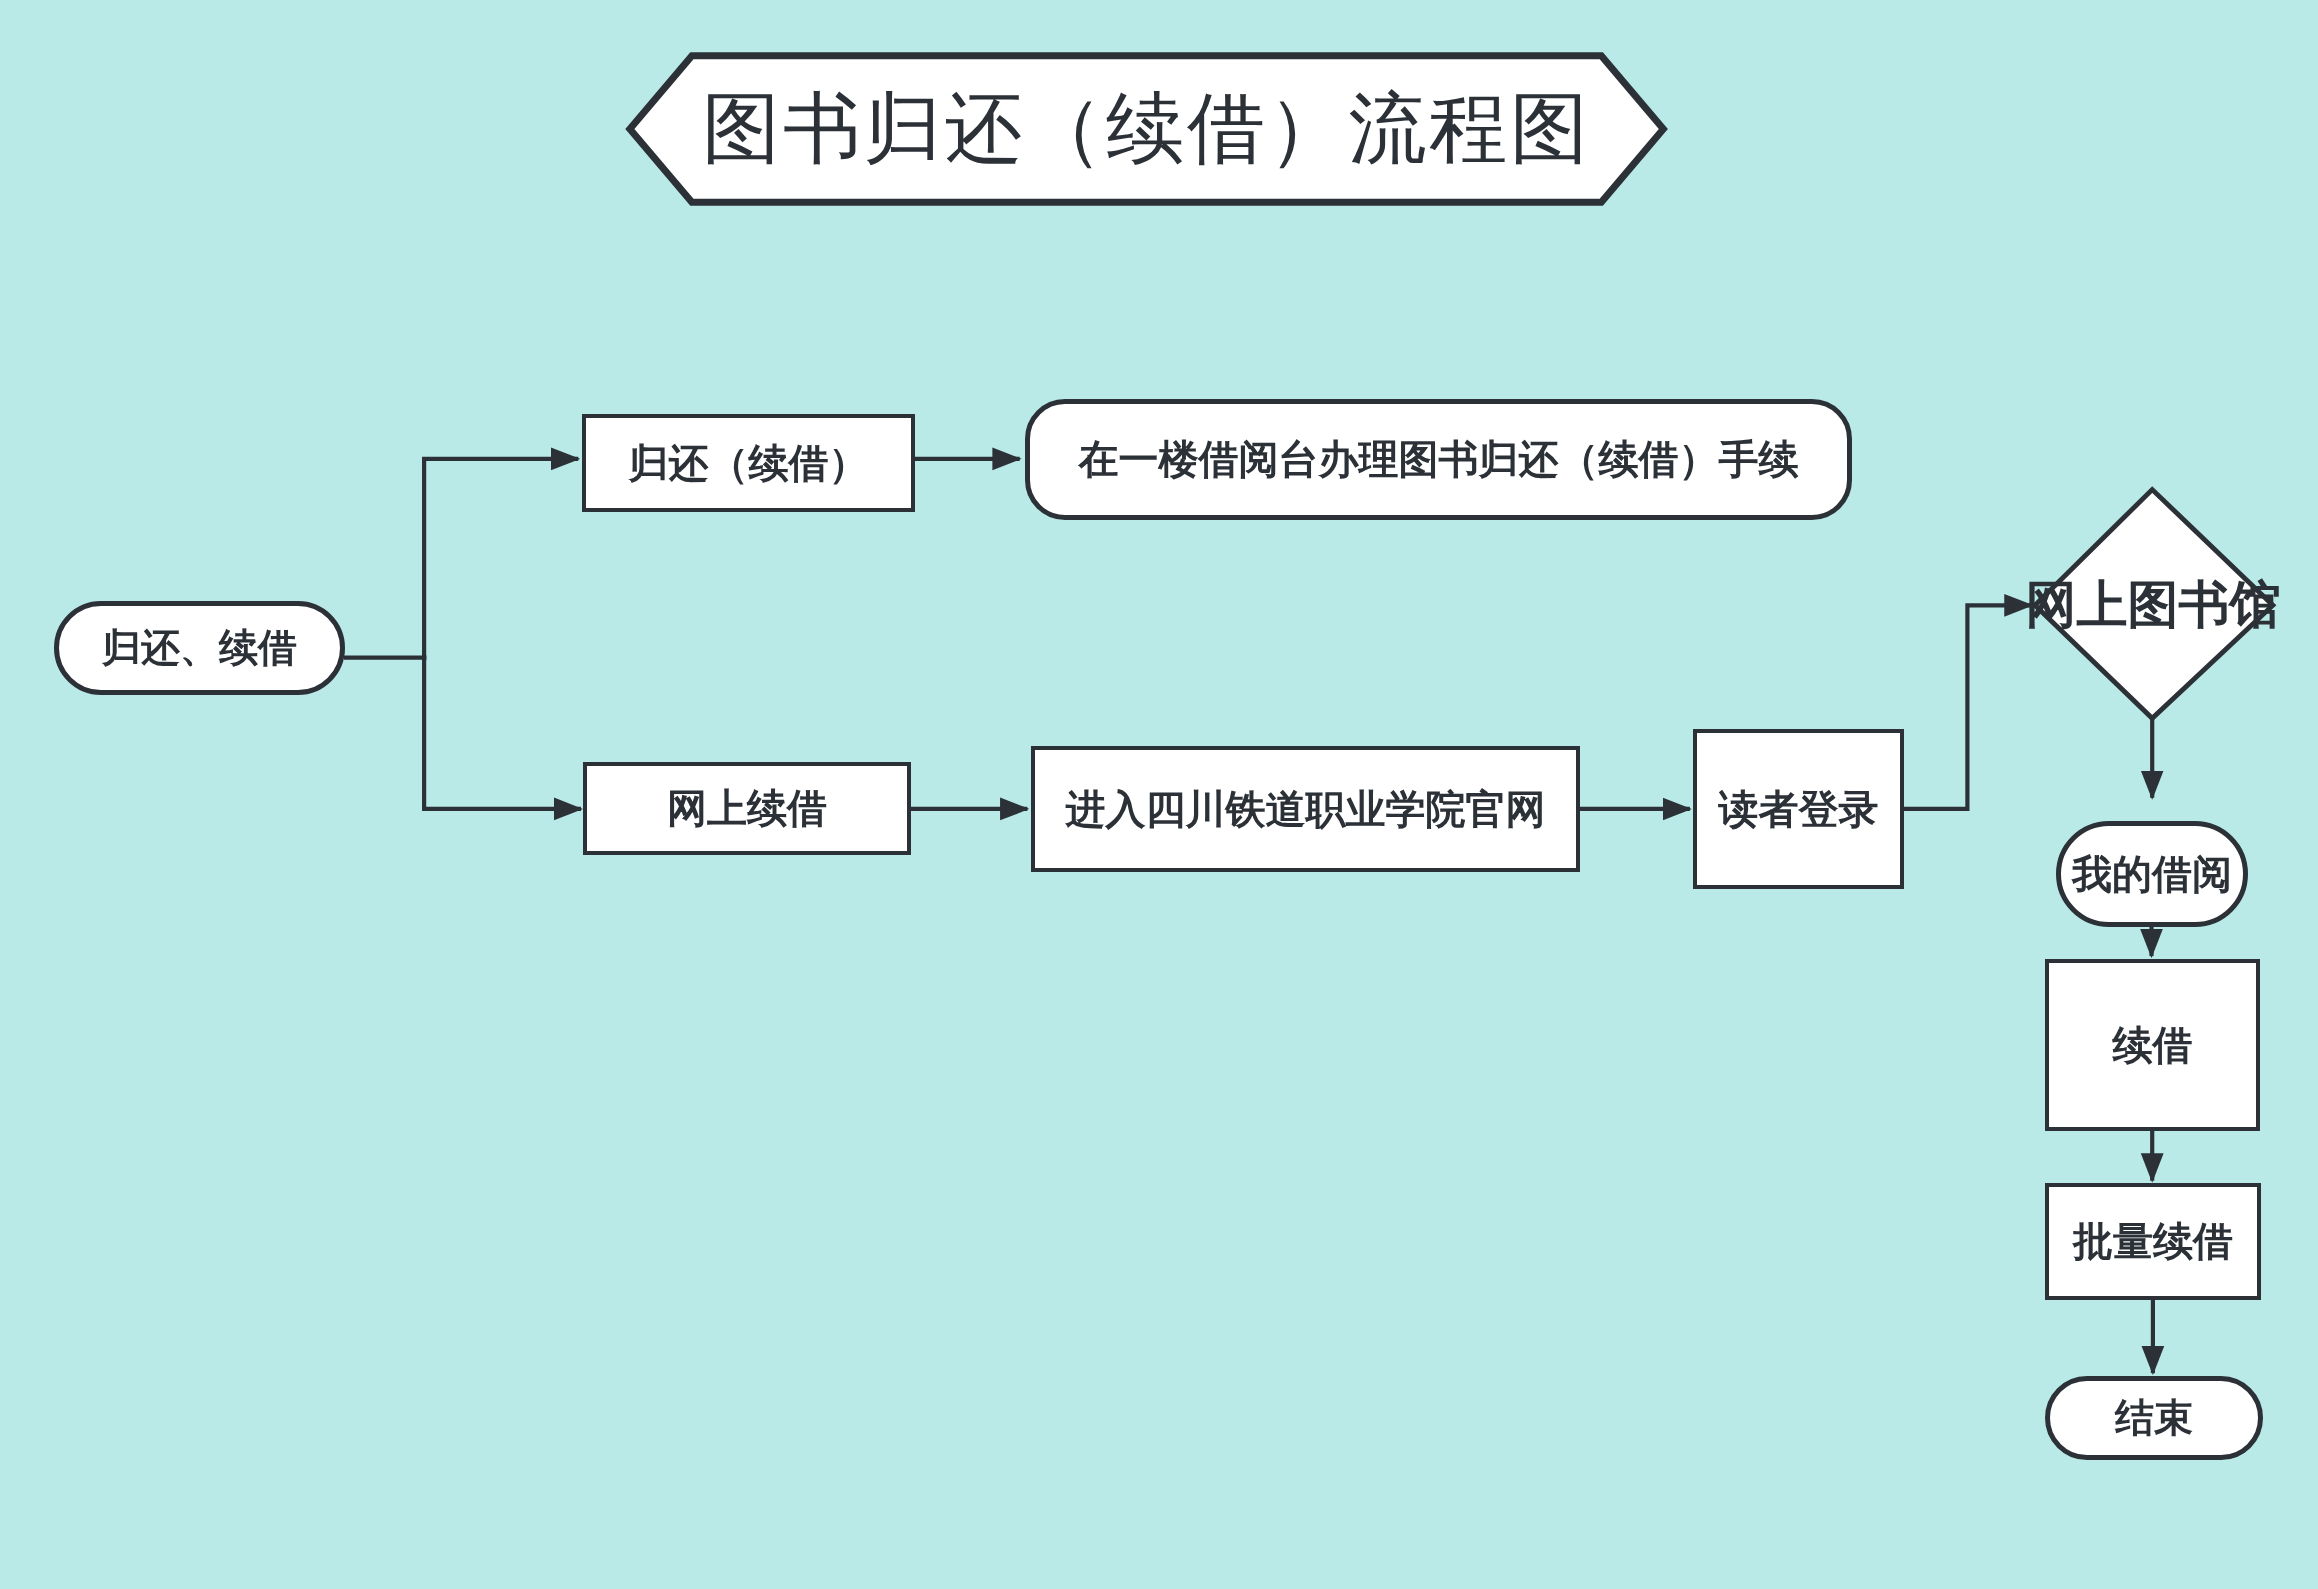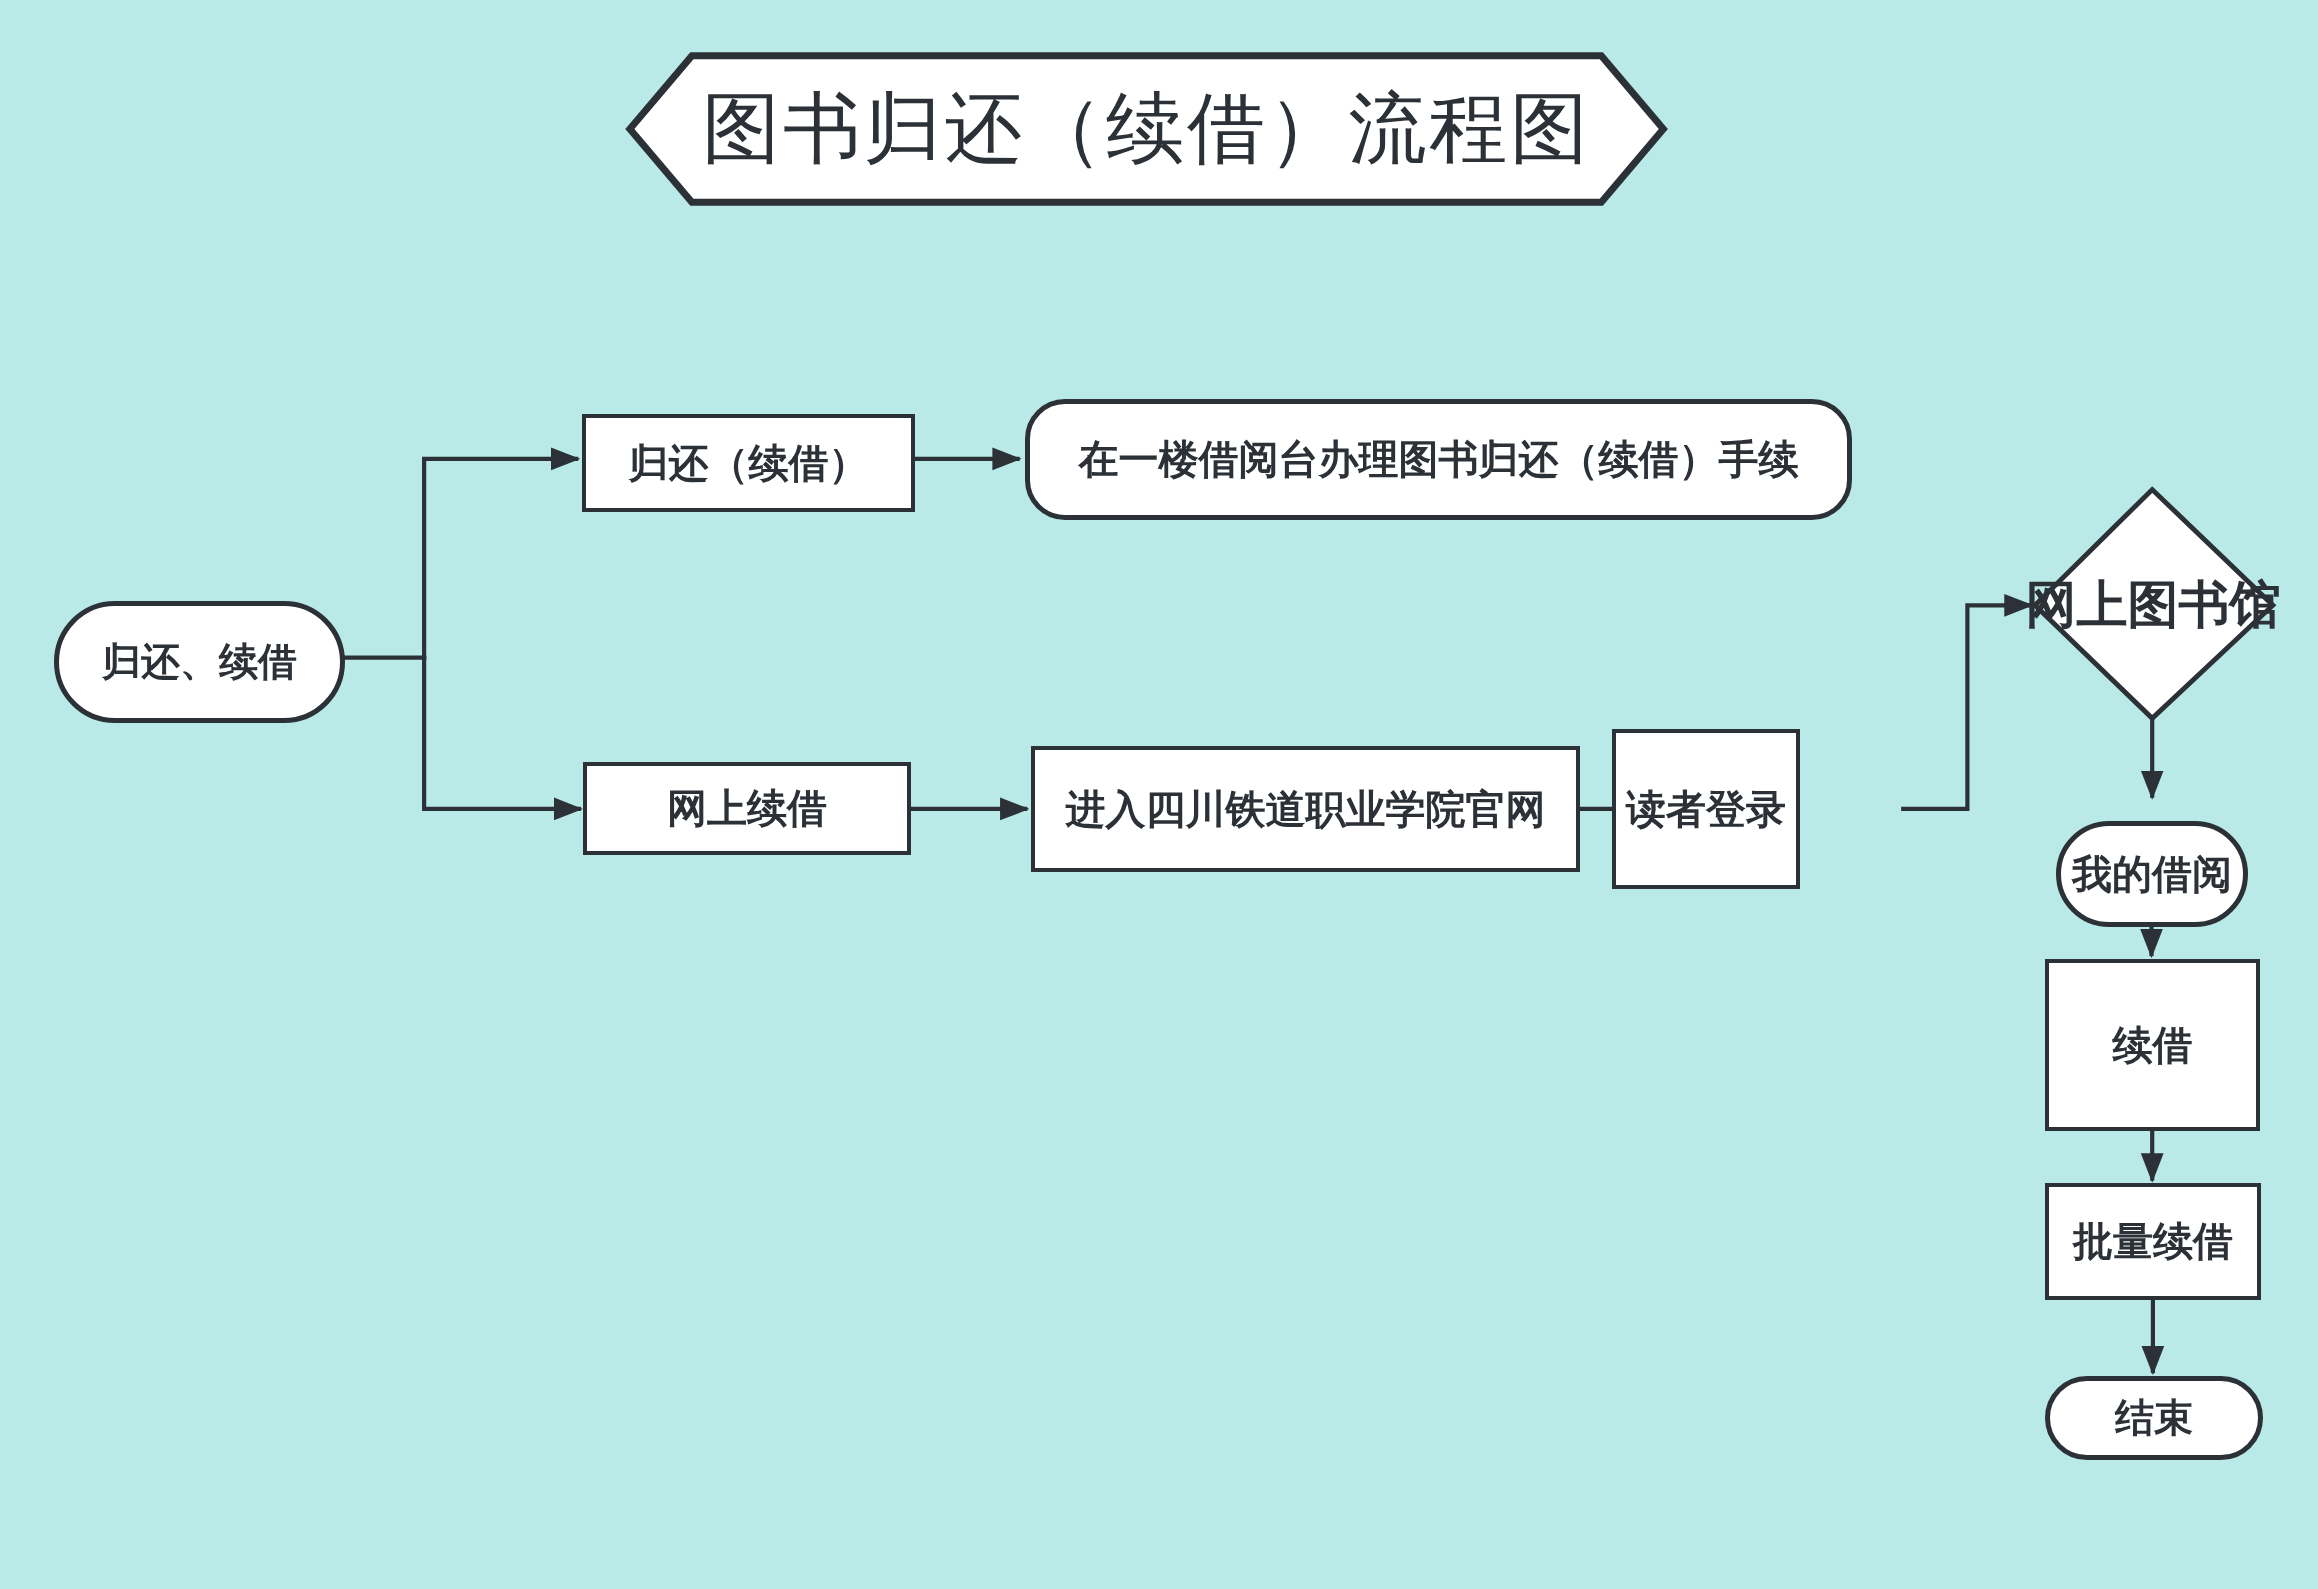--- a/index.html
+++ b/index.html
@@ -35,26 +35,26 @@
   .soft{border-radius:40px;border-width:5.6px;}
   .bare{background:transparent;border:none;}
   .title-label{
     position:absolute;left:630px;top:56px;width:1033px;height:146px;
     display:flex;align-items:center;justify-content:center;
     font-family:"Liberation Sans","DejaVu Sans",sans-serif;
     font-weight:500;font-size:78px;letter-spacing:2.8px;
     color:var(--text);white-space:nowrap;
   }
   
-  .n-start{left:54px;top:601px;width:291px;height:122px;}
+  .n-start{left:54px;top:601px;width:291px;height:94px;}
   .n-return-branch{left:582px;top:414px;width:333px;height:98px;}
   .n-return-desk{left:1025px;top:399px;width:827px;height:121px;}
   .n-online-branch{left:583px;top:762px;width:328px;height:93px;}
   .n-official-site{left:1031px;top:746px;width:549px;height:126px;}
-  .n-reader-login{left:1612px;top:729px;width:188px;height:160px;}
+  .n-reader-login{left:1693px;top:729px;width:211px;height:160px;}
   .n-online-library{left:2015px;top:562px;width:276px;height:86px;font-size:51px;}
   .n-my-borrowing{left:2056px;top:801px;width:192px;height:106px;margin-top:20px;}
   .n-renew{left:2045px;top:959px;width:215px;height:172px;}
   .n-batch-renew{left:2045px;top:1183px;width:216px;height:117px;}
   .n-end{left:2045px;top:1376px;width:218px;height:84px;border-radius:42px;}
 </style>
 </head>
 <body>
 
 <div class="canvas">

